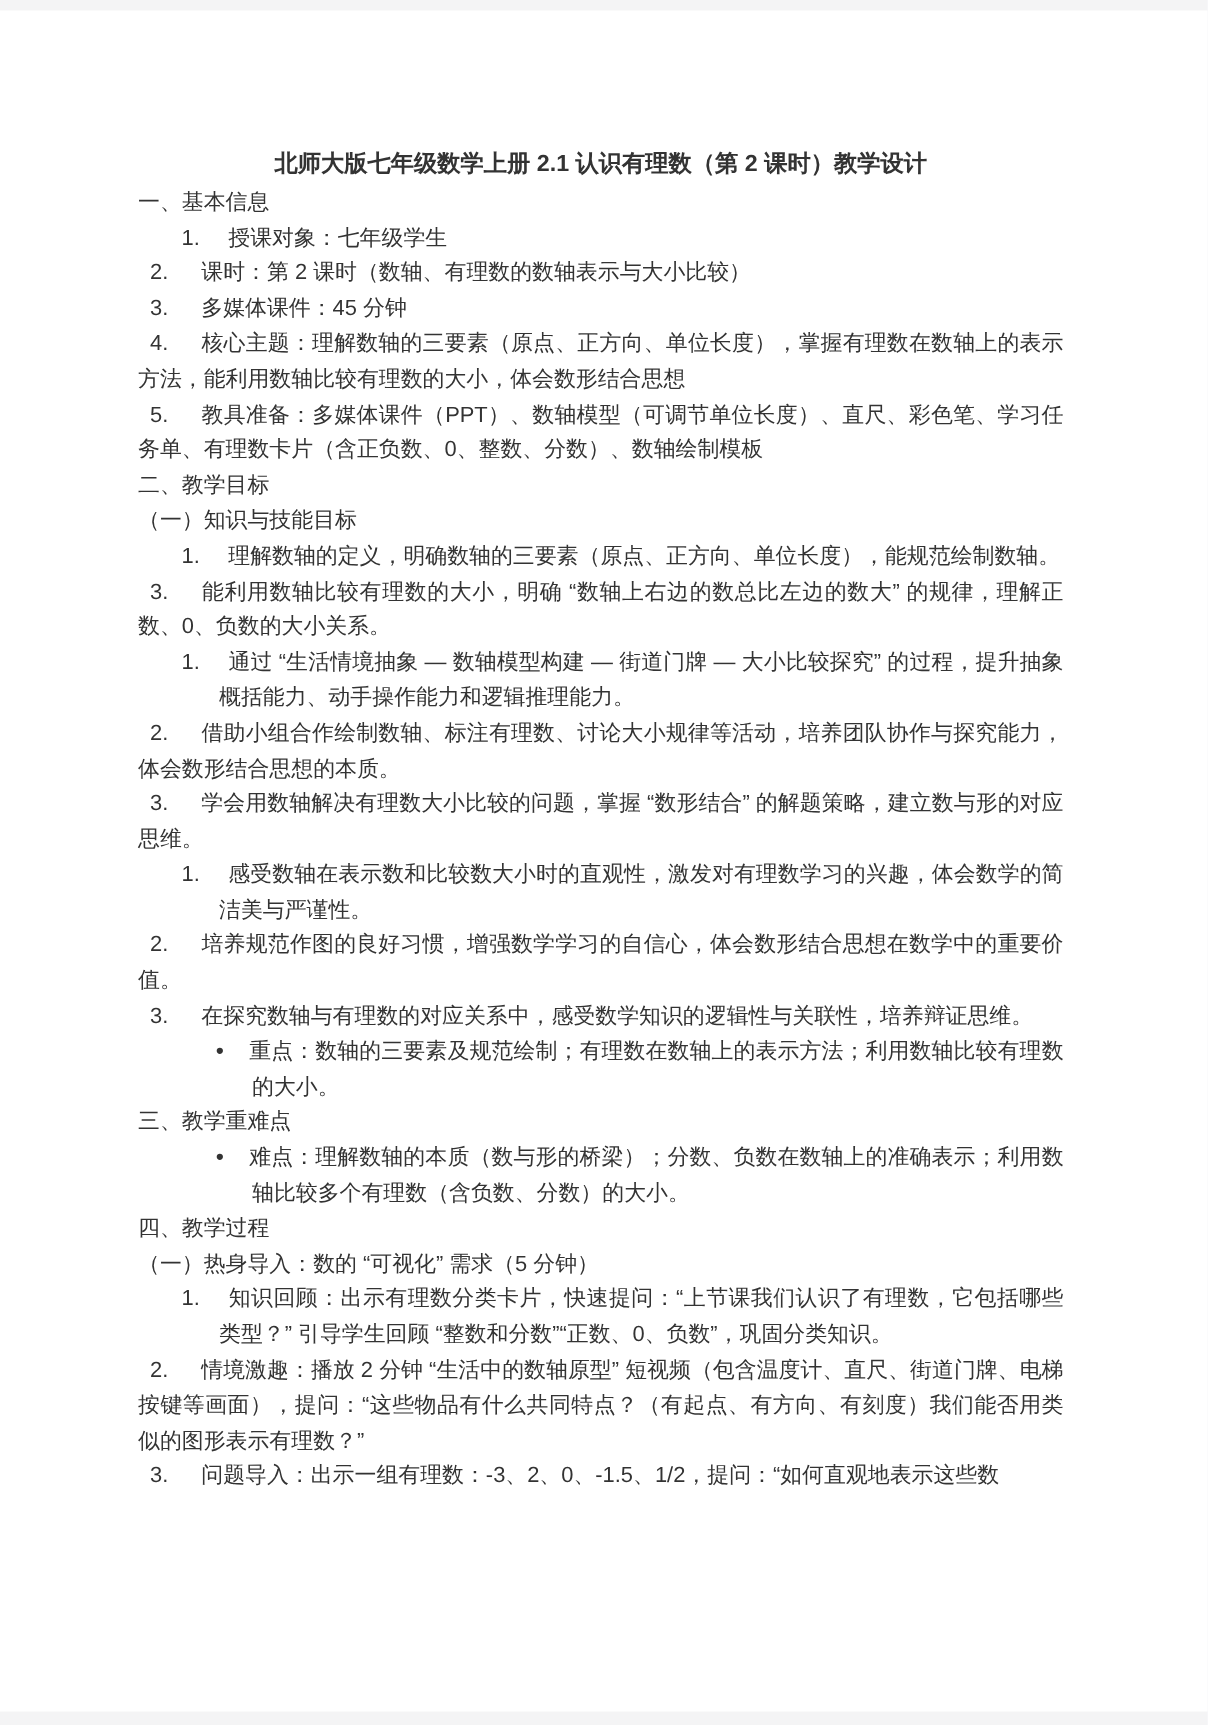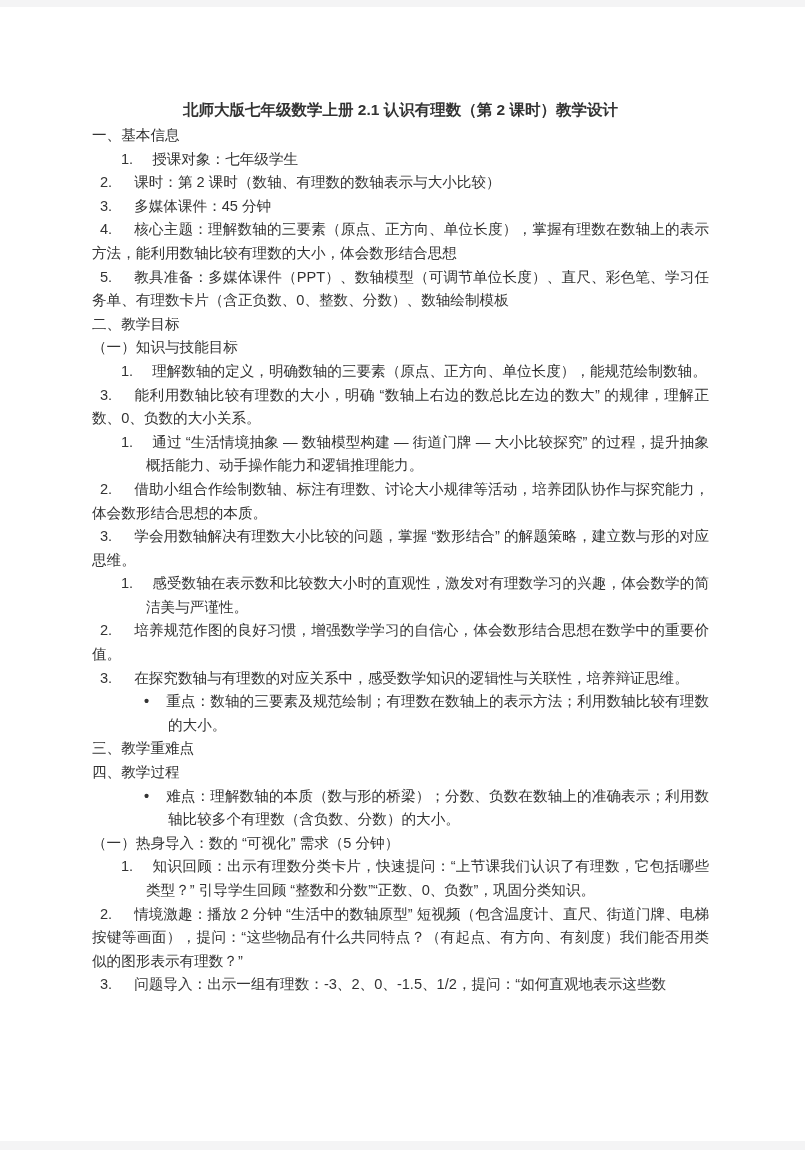--- a/index.html
+++ b/index.html
@@ -68,20 +68,20 @@
       <div class="blk num1"><span class="marker">1.</span><span>理解数轴的定义，明确数轴的三要素（原点、正方向、单位长度），能规范绘制数轴。</span></div>
       <div class="blk num0"><span class="marker">3.</span><span>能利用数轴比较有理数的大小，明确 “数轴上右边的数总比左边的数大” 的规律，理解正数、0、负数的大小关系。</span></div>
       <div class="blk num1"><span class="marker">1.</span><span>通过 “生活情境抽象 — 数轴模型构建 — 街道门牌 — 大小比较探究” 的过程，提升抽象概括能力、动手操作能力和逻辑推理能力。</span></div>
       <div class="blk num0"><span class="marker">2.</span><span>借助小组合作绘制数轴、标注有理数、讨论大小规律等活动，培养团队协作与探究能力，体会数形结合思想的本质。</span></div>
       <div class="blk num0"><span class="marker">3.</span><span>学会用数轴解决有理数大小比较的问题，掌握 “数形结合” 的解题策略，建立数与形的对应思维。</span></div>
       <div class="blk num1"><span class="marker">1.</span><span>感受数轴在表示数和比较数大小时的直观性，激发对有理数学习的兴趣，体会数学的简洁美与严谨性。</span></div>
       <div class="blk num0"><span class="marker">2.</span><span>培养规范作图的良好习惯，增强数学学习的自信心，体会数形结合思想在数学中的重要价值。</span></div>
       <div class="blk num0"><span class="marker">3.</span><span>在探究数轴与有理数的对应关系中，感受数学知识的逻辑性与关联性，培养辩证思维。</span></div>
       <div class="blk bul"><span class="marker">•</span><span class="b">重点</span><span>：数轴的三要素及规范绘制；有理数在数轴上的表示方法；利用数轴比较有理数的大小。</span></div>
       <div class="blk h1"><span class="b">三、教学重难点</span></div>
+      <div class="blk bul"><span class="marker">•</span><span class="b">难点</span><span>：理解数轴的本质（数与形的桥梁）；分数、负数在数轴上的准确表示；利用数轴比较多个有理数（含负数、分数）的大小。</span></div>
       <div class="blk h1"><span class="b">四、教学过程</span></div>
-      <div class="blk bul"><span class="marker">•</span><span class="b">难点</span><span>：理解数轴的本质（数与形的桥梁）；分数、负数在数轴上的准确表示；利用数轴比较多个有理数（含负数、分数）的大小。</span></div>
       <div class="blk h2"><span class="b">（一）热身导入：数的 “可视化” 需求（5 分钟）</span></div>
       <div class="blk num1"><span class="marker">1.</span><span class="b">知识回顾</span><span>：出示有理数分类卡片，快速提问：“上节课我们认识了有理数，它包括哪些类型？” 引导学生回顾 “整数和分数”“正数、0、负数”，巩固分类知识。</span></div>
       <div class="blk num0"><span class="marker">2.</span><span class="b">情境激趣</span><span>：播放 2 分钟 “生活中的数轴原型” 短视频（包含温度计、直尺、街道门牌、电梯按键等画面），提问：“这些物品有什么共同特点？（有起点、有方向、有刻度）我们能否用类似的图形表示有理数？”</span></div>
       <div class="blk num0"><span class="marker">3.</span><span class="b">问题导入</span><span>：出示一组有理数：-3、2、0、-1.5、1/2，提问：“如何直观地表示这些数</span></div>
     </div>
 </div>
 
 </body></html>

